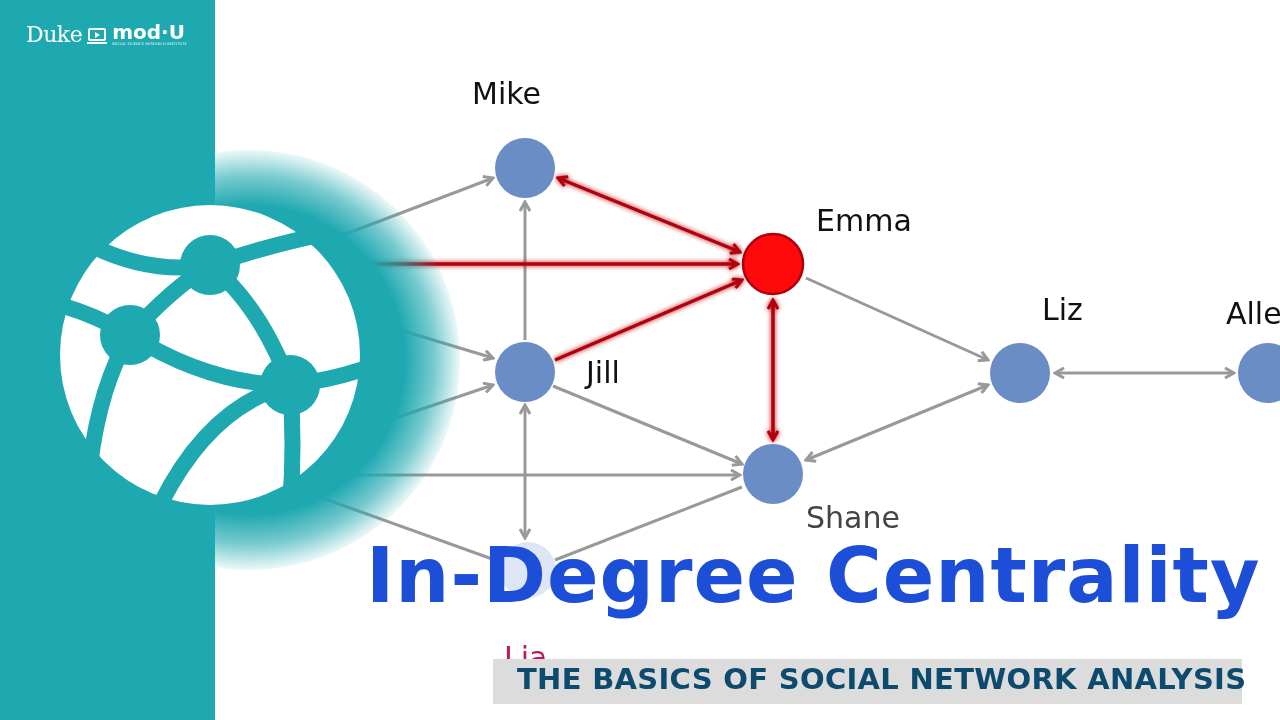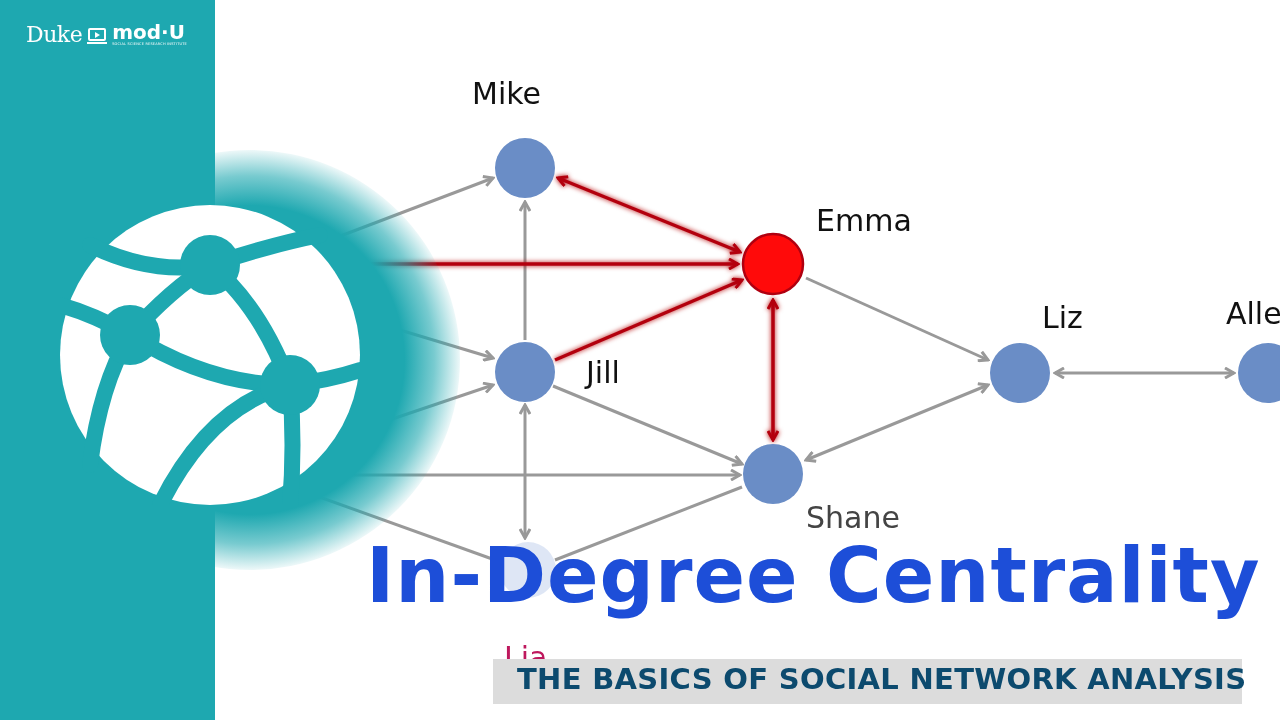--- a/index.html
+++ b/index.html
@@ -137,19 +137,19 @@
   </g>
   <circle cx="150" cy="60" r="30" fill="#1ea8b0"></circle>
   <circle cx="70" cy="130" r="30" fill="#1ea8b0"></circle>
   <circle cx="230" cy="180" r="30" fill="#1ea8b0"></circle>
 </svg>
 
 <div class="node-label" style="left:472px; top:76px;">Mike</div>
 <div class="node-label" style="left:805px; top:203px;margin-left:11px;">Emma</div>
 <div class="node-label" style="left:586px; top:355px;">Jill</div>
 <div class="node-label" style="left:806px; top:500px; color:#444;">Shane</div>
-<div class="node-label" style="left:1042px; top:300px;">Liz</div>
+<div class="node-label" style="left:1042px; top:292px;">Liz</div>
 <div class="node-label" style="left:1226px; top:296px;">Alle</div>
 <div class="node-label" style="left:504px; top:640px; color:#be185d;text-align:center;">Lia</div>
 
 <div class="title">In-Degree Centrality</div>
 <div class="subtitle-bar"></div>
 <div class="subtitle">THE BASICS OF SOCIAL NETWORK ANALYSIS</div>
 
 </body></html>

